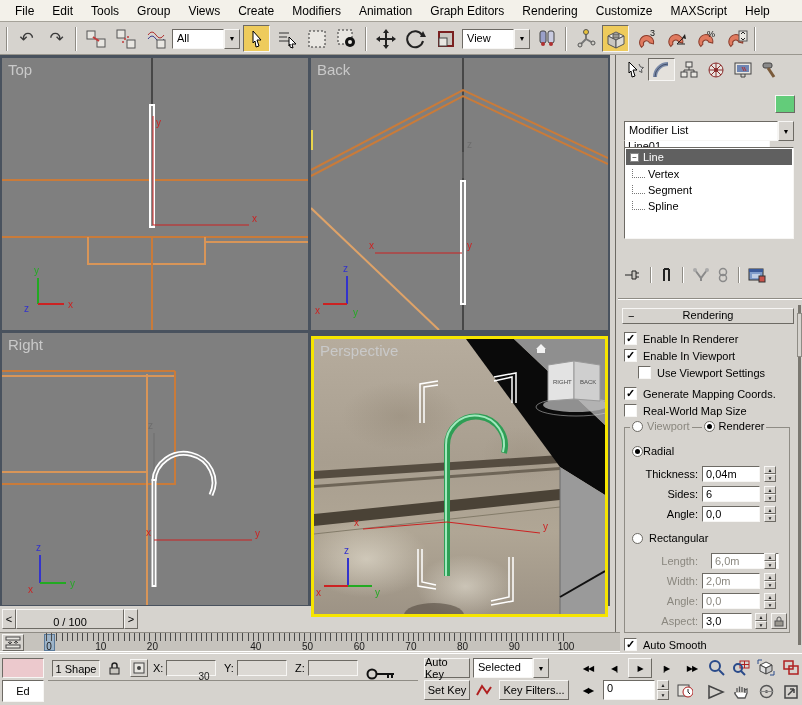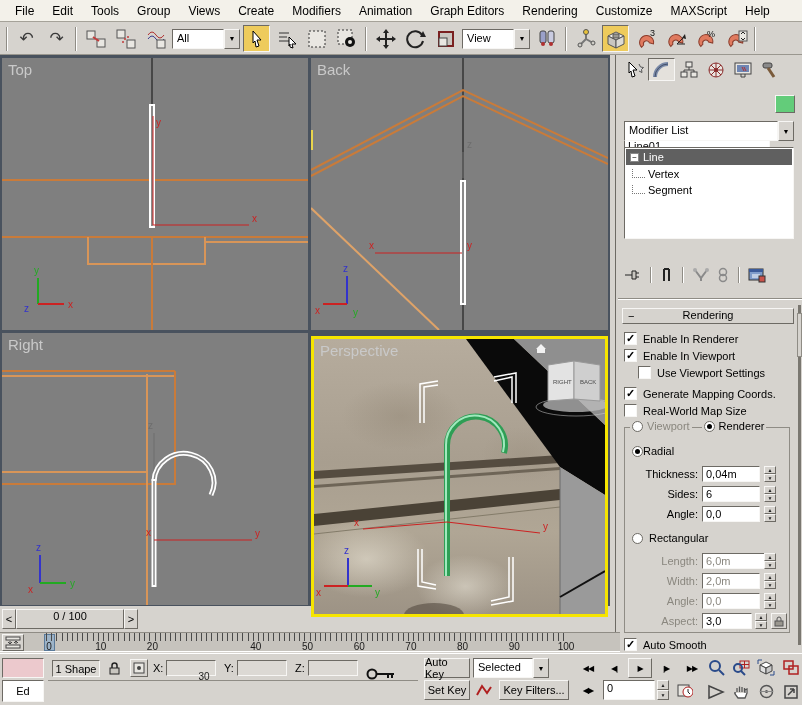--- a/index.html
+++ b/index.html
@@ -349,21 +349,21 @@
     <text x="30" y="215" fill="#3333cc" font-size="10">z</text>
     <text x="2" y="257" fill="#cc2222" font-size="10">x</text>
     <text x="61" y="257" fill="#22aa22" font-size="10">y</text>
   </svg>
 </div>
 
 <div class="timeslider">
   <div class="raised" style="width:14px;height:20px;display:flex;align-items:center;justify-content:center;">
       <span>&lt;</span>
     </div>
-  <div class="raised" style="width:108px;height:20px;display:flex;align-items:flex-start;justify-content:center;">
+  <div class="raised" style="width:108px;height:20px;display:flex;align-items:flex-end;justify-content:center;">
       <span>0 / 100</span>
     </div>
   <div class="raised" style="width:14px;height:20px;display:flex;align-items:center;justify-content:center;">
       <span>&gt;</span>
     </div>
 </div>
 
 <div class="trackbar">
   <div class="raised" style="position:absolute;left:2px;top:1px;width:22px;height:17px;display:flex;align-items:center;justify-content:center;">
     <svg width="16" height="13">
@@ -450,20 +450,24 @@
       <span>Line</span>
     </div>
     <div style="height:16px;display:flex;align-items:flex-end;">
         <span class="treeline"></span>
         <span style="margin-bottom:1px;">Vertex</span>
       </div>
     <div style="height:16px;display:flex;align-items:flex-end;">
         <span class="treeline"></span>
         <span style="margin-bottom:1px;">Segment</span>
       </div>
+    <div style="height:16px;display:flex;align-items:flex-end;">
+        <span class="treeline"></span>
+        <span style="margin-bottom:1px;">Spline</span>
+      </div>
   </div>
 
   <div style="position:absolute;left:4px;top:212px;display:flex;align-items:center;gap:6px;">
     <div>
         <svg width="20" height="16">
           <path d="M3 8 h7 M10 4 h4 v8 h-4 z" stroke="#222" fill="#c9c6c0"></path>
           <path d="M14 6 h3 M14 10 h3" stroke="#222"></path>
         </svg>
       </div>
     <div class="tsep" style="height:16px;"></div>
@@ -560,21 +564,21 @@
   <div class="spin" style="left:146px;top:451px;">
       <span>▲</span>
       <span>▼</span>
     </div>
 
   <div style="position:absolute;left:14px;top:477px;display:flex;align-items:center;gap:6px;">
     <span class="radio"></span>
     <span>Rectangular</span>
   </div>
   <span class="prow-label grey" style="left:8px;top:500px;">Length:</span>
-  <div class="sunken pfield grey" style="left:84px;top:498px;width:68px;"><span>6,0m</span></div>
+  <div class="sunken pfield grey" style="left:93px;top:498px;width:68px;"><span>6,0m</span></div>
   <div class="spin" style="left:146px;top:498px;">
       <span class="grey">▲</span>
       <span class="grey">▼</span>
     </div>
   <span class="prow-label grey" style="left:8px;top:520px;">Width:</span>
   <div class="sunken pfield grey" style="left:84px;top:518px;width:58px;"><span>2,0m</span></div>
   <div class="spin" style="left:146px;top:518px;">
       <span class="grey">▲</span>
       <span class="grey">▼</span>
     </div>

